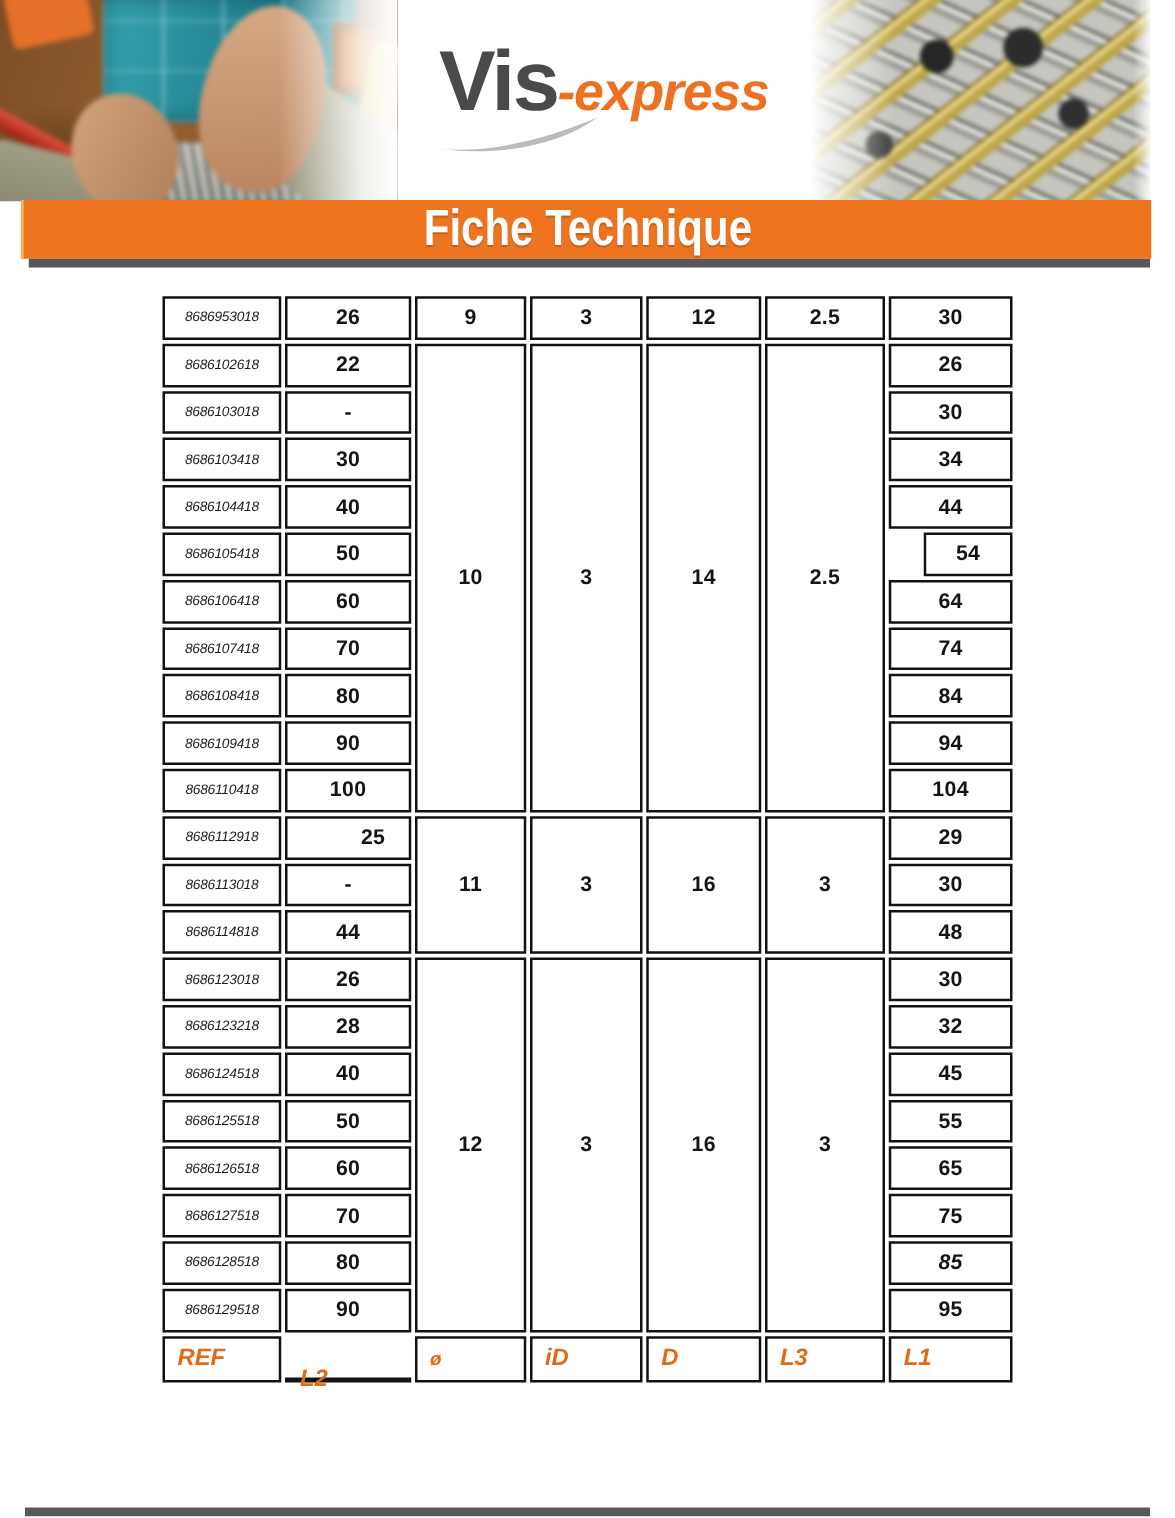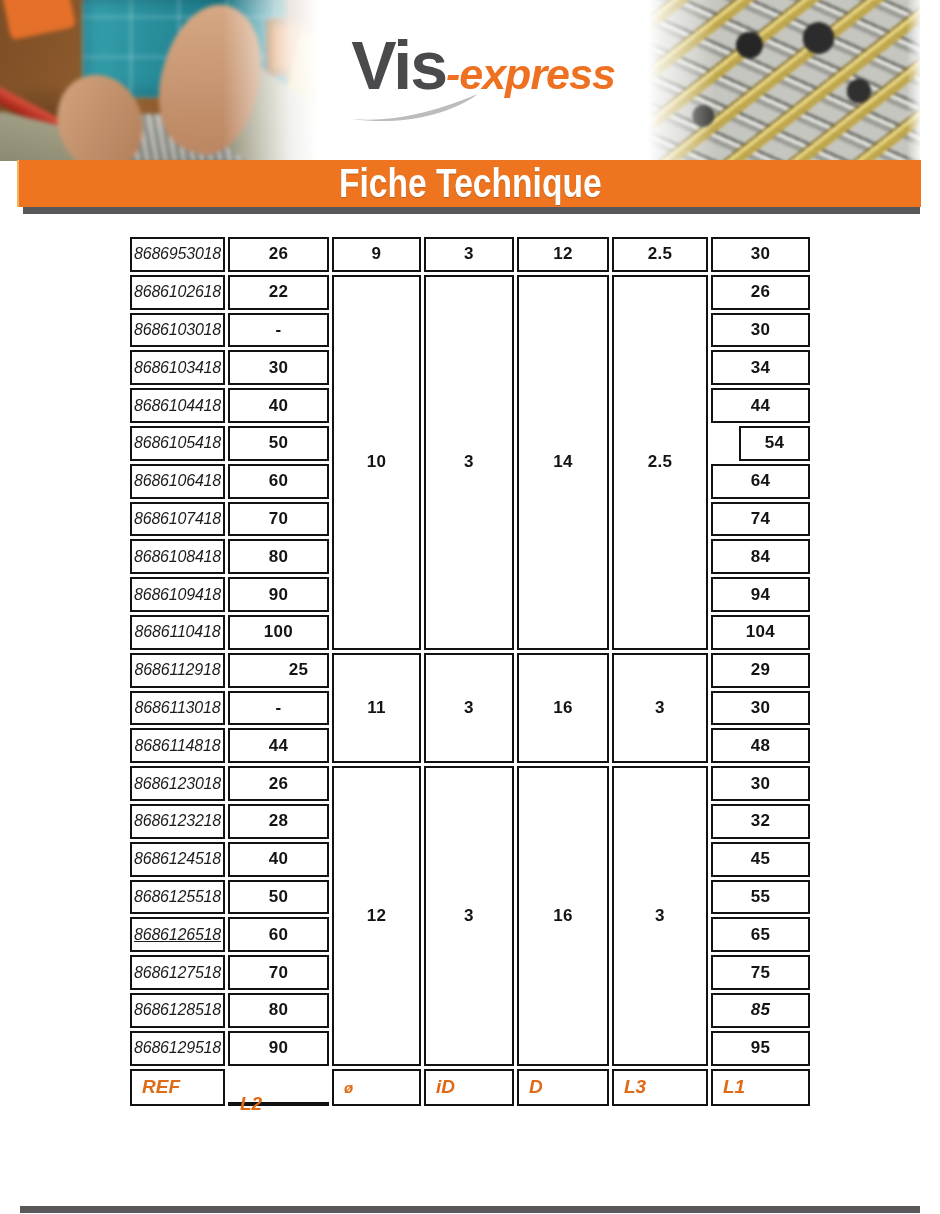--- a/index.html
+++ b/index.html
@@ -83,21 +83,21 @@
   
   .spec-table { position:absolute; left:130px; top:237px; width:680px;
     display:grid;
     grid-template-columns:95px 101px 89px 90px 92px 96px 99px;
     grid-template-rows:repeat(22, 34.8px) 37px;
     gap:3px; }
   .cell { background:#fff; border:2px solid #121212;
     display:flex; align-items:center; justify-content:center;
     color:#141414; box-sizing:border-box; }
   .cell.val { font-weight:bold; font-size:17px; letter-spacing:.3px; }
-  .cell.ref { font-style:italic; font-size:16px; color:#1c1c1c; letter-spacing:-.2px; }
+  .cell.ref { font-style:italic; font-size:11px; color:#1c1c1c; letter-spacing:-.2px; }
   .cell.foot { justify-content:flex-start; padding-left:10px;
     color:#e06a15; font-weight:bold; font-style:italic; font-size:19px; }
   .cell.foot.small { font-size:15px; }
 </style>
 </head>
 <body>
 
 <div class="photo photo-left">
   <div class="photo-art">
     <div class="shape pl-base"></div>
@@ -195,21 +195,21 @@
     <div class="cell val" style="grid-area: 15 / 7;">30</div>
     <div class="cell ref" style="grid-area: 16 / 1;">8686123218</div>
     <div class="cell val" style="grid-area: 16 / 2;">28</div>
     <div class="cell val" style="grid-area: 16 / 7;">32</div>
     <div class="cell ref" style="grid-area: 17 / 1;">8686124518</div>
     <div class="cell val" style="grid-area: 17 / 2;">40</div>
     <div class="cell val" style="grid-area: 17 / 7;">45</div>
     <div class="cell ref" style="grid-area: 18 / 1;">8686125518</div>
     <div class="cell val" style="grid-area: 18 / 2;">50</div>
     <div class="cell val" style="grid-area: 18 / 7;">55</div>
-    <div class="cell ref" style="grid-area: 19 / 1; text-decoration: underline;">8686126518</div>
+    <div class="cell ref" style="grid-area: 19 / 1;">8686126518</div>
     <div class="cell val" style="grid-area: 19 / 2;">60</div>
     <div class="cell val" style="grid-area: 19 / 7;">65</div>
     <div class="cell ref" style="grid-area: 20 / 1;">8686127518</div>
     <div class="cell val" style="grid-area: 20 / 2;">70</div>
     <div class="cell val" style="grid-area: 20 / 7;">75</div>
     <div class="cell ref" style="grid-area: 21 / 1;">8686128518</div>
     <div class="cell val" style="grid-area: 21 / 2;">80</div>
     <div class="cell val" style="grid-area: 21 / 7; font-style: italic;">85</div>
     <div class="cell ref" style="grid-area: 22 / 1;">8686129518</div>
     <div class="cell val" style="grid-area: 22 / 2;">90</div>

